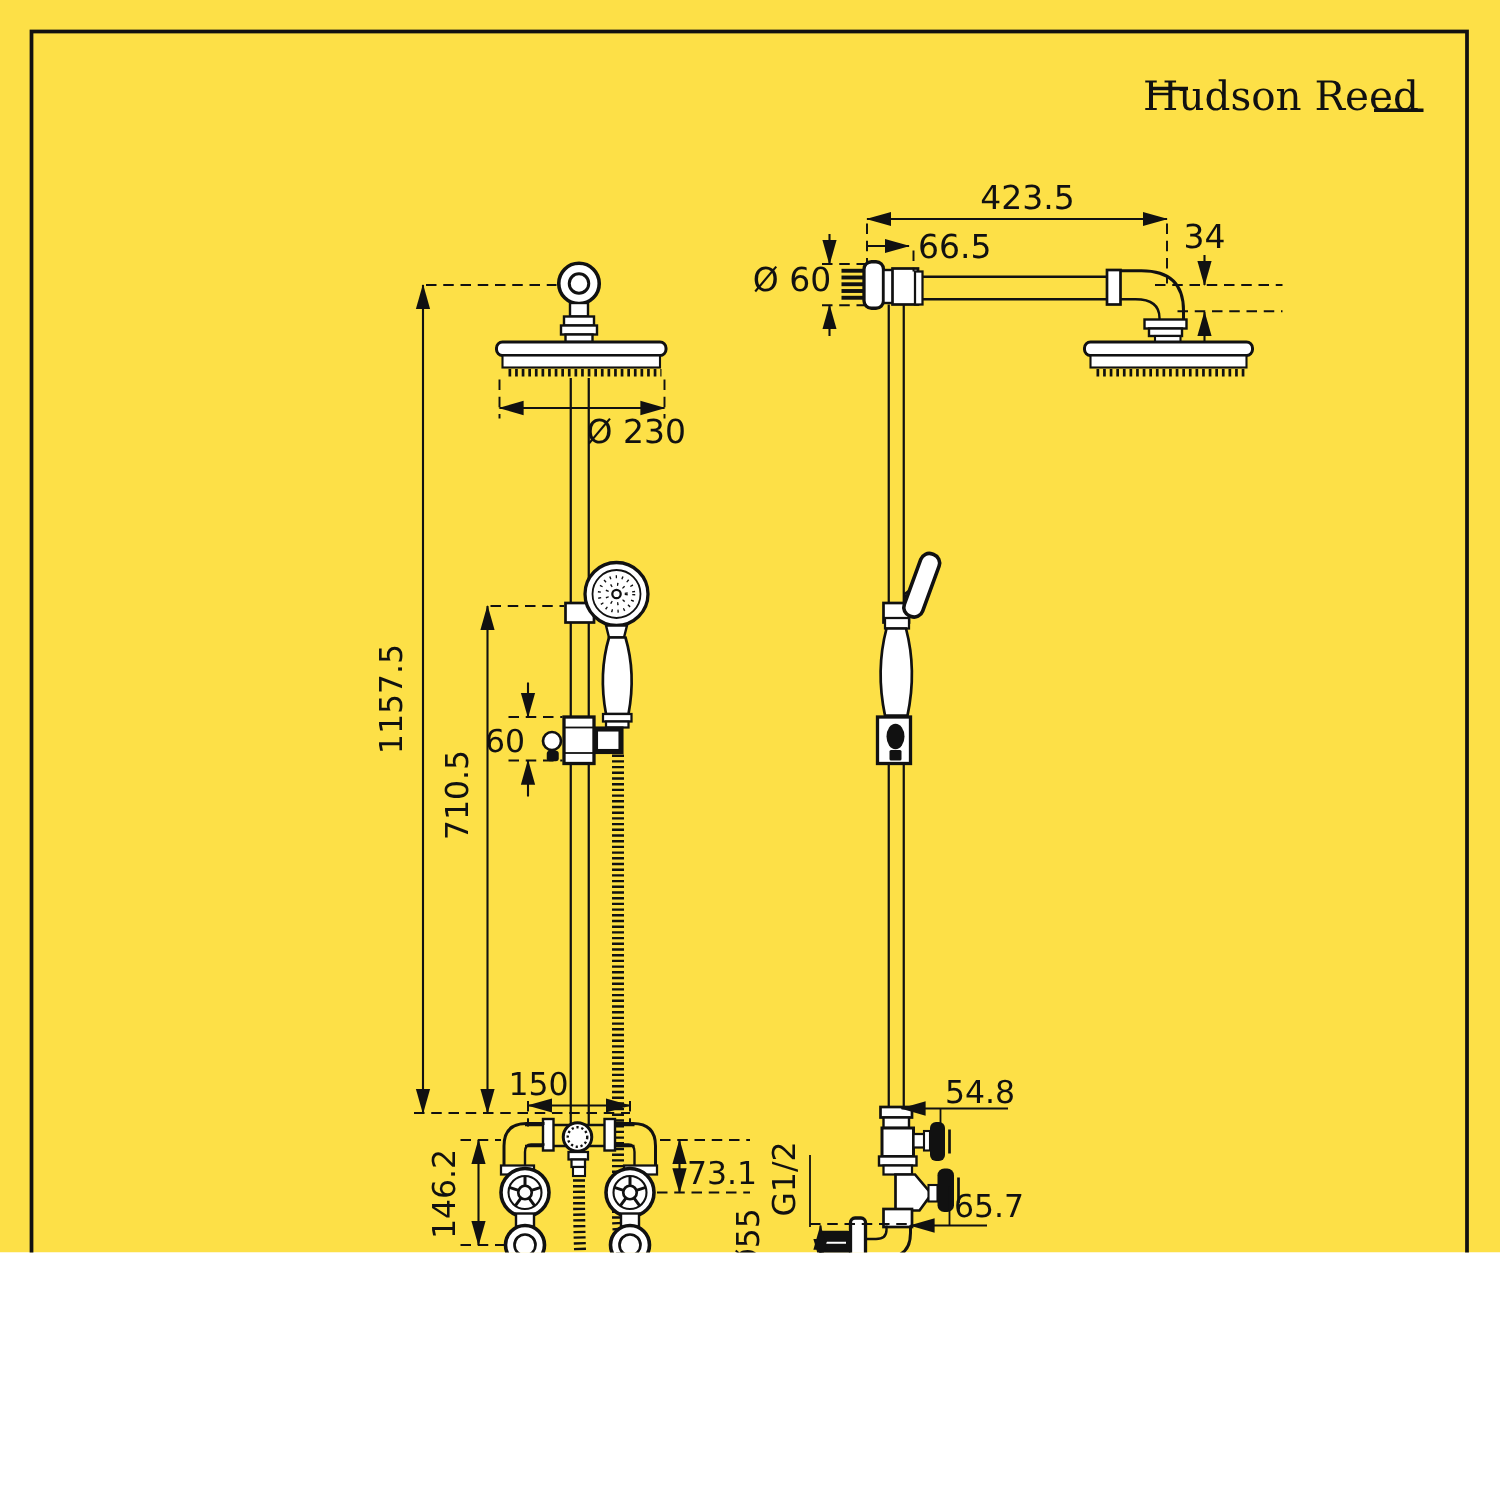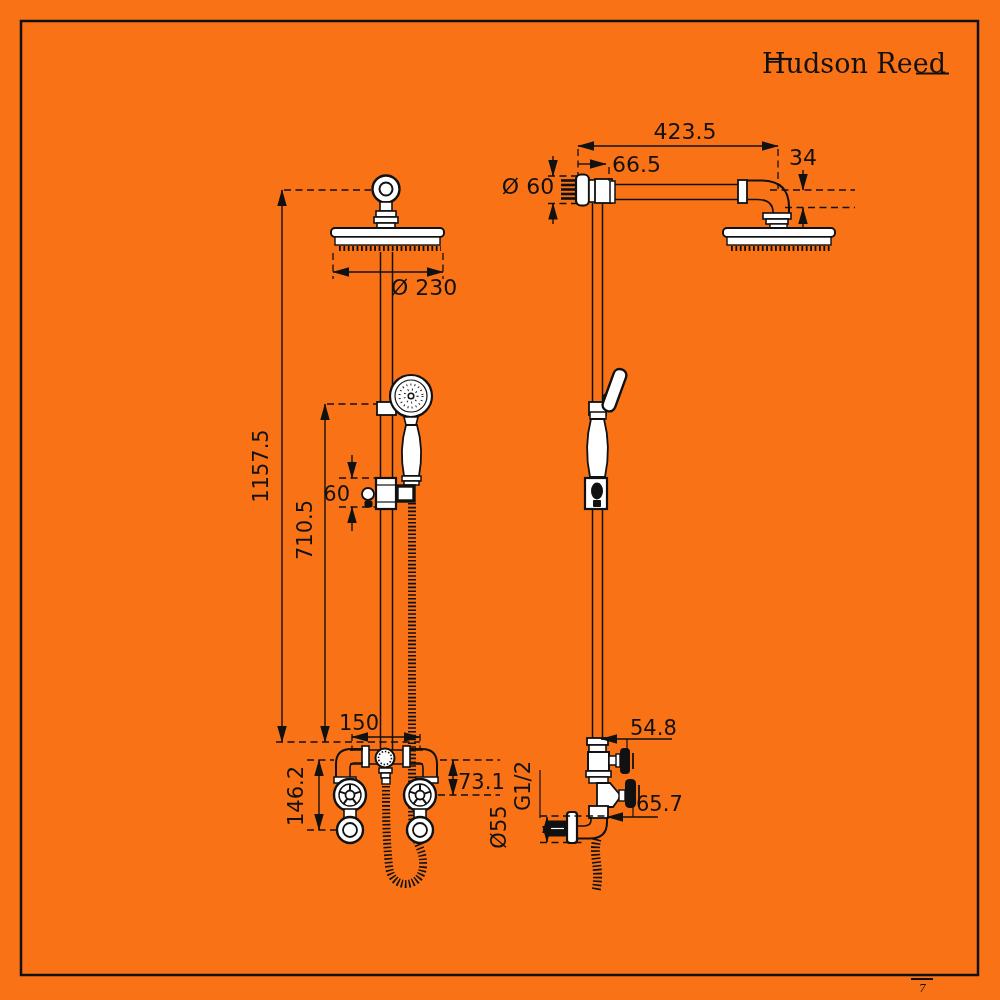--- a/index.html
+++ b/index.html
@@ -1,16 +1,16 @@
 <!DOCTYPE html>
 <html><head>
 <meta charset="utf-8">
 <style>
   html,body{margin:0;padding:0;background:#fff;}
-  .page{position:relative;width:1000px;height:1000px;background:#f97316;font-family:"DejaVu Sans",sans-serif;}
+  .page{position:relative;width:1000px;height:835px;background:#fde047;font-family:"DejaVu Sans",sans-serif;}
   svg{position:absolute;top:0;left:0;}
   .ln{stroke:#111;fill:none;}
   .fill-w{fill:#fff;stroke:#111;}
   .dim{stroke:#111;stroke-width:1.4;fill:none;}
   .dash{stroke:#111;stroke-width:1.3;fill:none;stroke-dasharray:7 4.5;}
   .ext{stroke:#111;stroke-width:1.2;fill:none;}
   text{fill:#111;font-family:"DejaVu Sans",sans-serif;}
   .dimtxt{font-size:21px;}
   .dimtxt-lg{font-size:22px;}
   .logo{font-family:"DejaVu Serif",serif;font-size:27px;}

